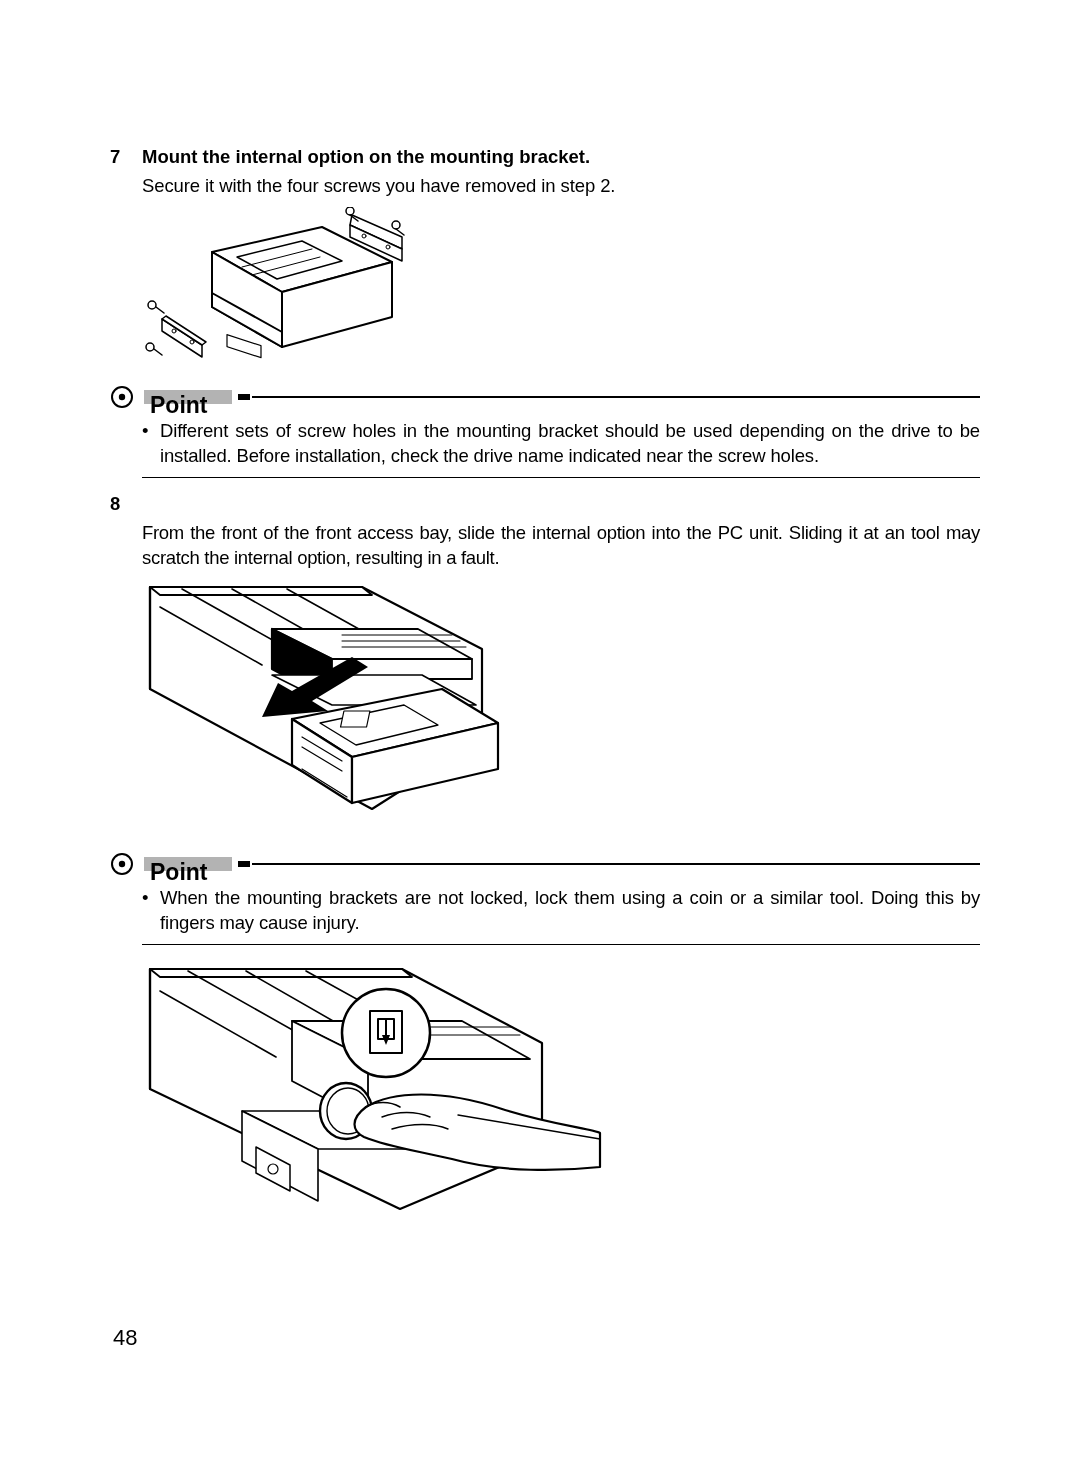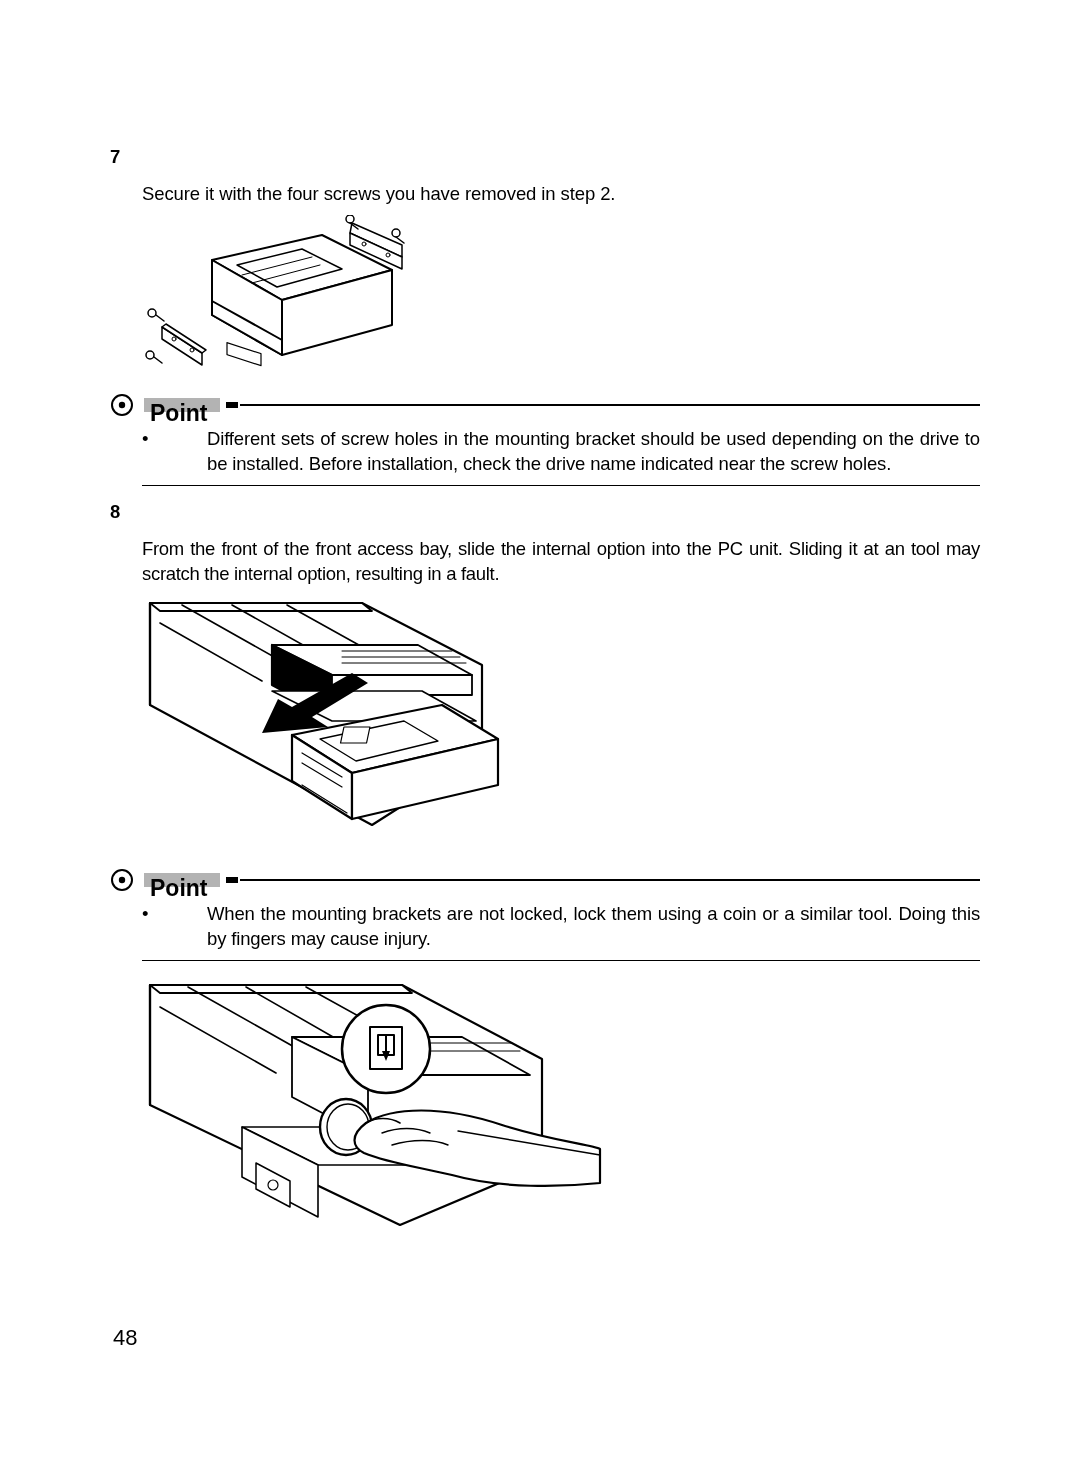--- a/index.html
+++ b/index.html
@@ -25,21 +25,21 @@
     line-height: 1.35;
   }
   .step-num {
     width: 32px;
     flex-shrink: 0;
   }
   .step-body {
     font-size: 18.5px;
     line-height: 1.35;
     margin-left: 32px;
-    margin-top: 12px;
+    margin-top: 4px;
     text-align: justify;
     letter-spacing: -0.1px;
   }
   .step-body.tight {
     letter-spacing: -0.3px;
   }
   .illus {
     margin: 8px 0 14px 32px;
     background: #fff;
   }
@@ -58,21 +58,21 @@
   .point-icon {
     width: 24px;
     height: 24px;
     flex-shrink: 0;
     margin-right: 10px;
   }
   .point-label {
     background: #b3b3b3;
     font-weight: bold;
     font-size: 23px;
-    padding: 2px 12px 2px 6px;
+    padding: 2px 24px 2px 6px;
     height: 14px;
     line-height: 27px;
     box-sizing: border-box;
   }
   .point-rule-wrap {
     flex: 1;
     display: flex;
     align-items: center;
     margin-left: 6px;
   }
@@ -99,37 +99,37 @@
   .bullet-row {
     display: flex;
   }
   .bullet-dot {
     width: 18px;
     flex-shrink: 0;
   }
   .bullet-txt {
     flex: 1;
     letter-spacing: -0.15px;
-    margin-left: 47px;
   }
   .page-number {
     position: absolute;
     bottom: 120px;
     left: 113px;
     font-size: 22px;
   }
 </style>
 </head>
 <body>
 
 <div class="page">
 
   <div class="step">
     <div class="step-head">
       <span class="step-num">7</span>
+      <span>Mount the internal option on the mounting bracket.</span>
     </div>
     <div class="step-body">Secure it with the four screws you have removed in step 2.</div>
   </div>
 
   <div class="illus">
     <svg width="280" height="160" viewBox="0 0 280 160">
       <g stroke="#000" stroke-width="2" fill="none" stroke-linejoin="round" stroke-linecap="round">
 
         <polygon points="70,45 180,20 250,55 140,85" fill="#fff"></polygon>
         <polygon points="70,45 70,100 140,140 140,85" fill="#fff"></polygon>

